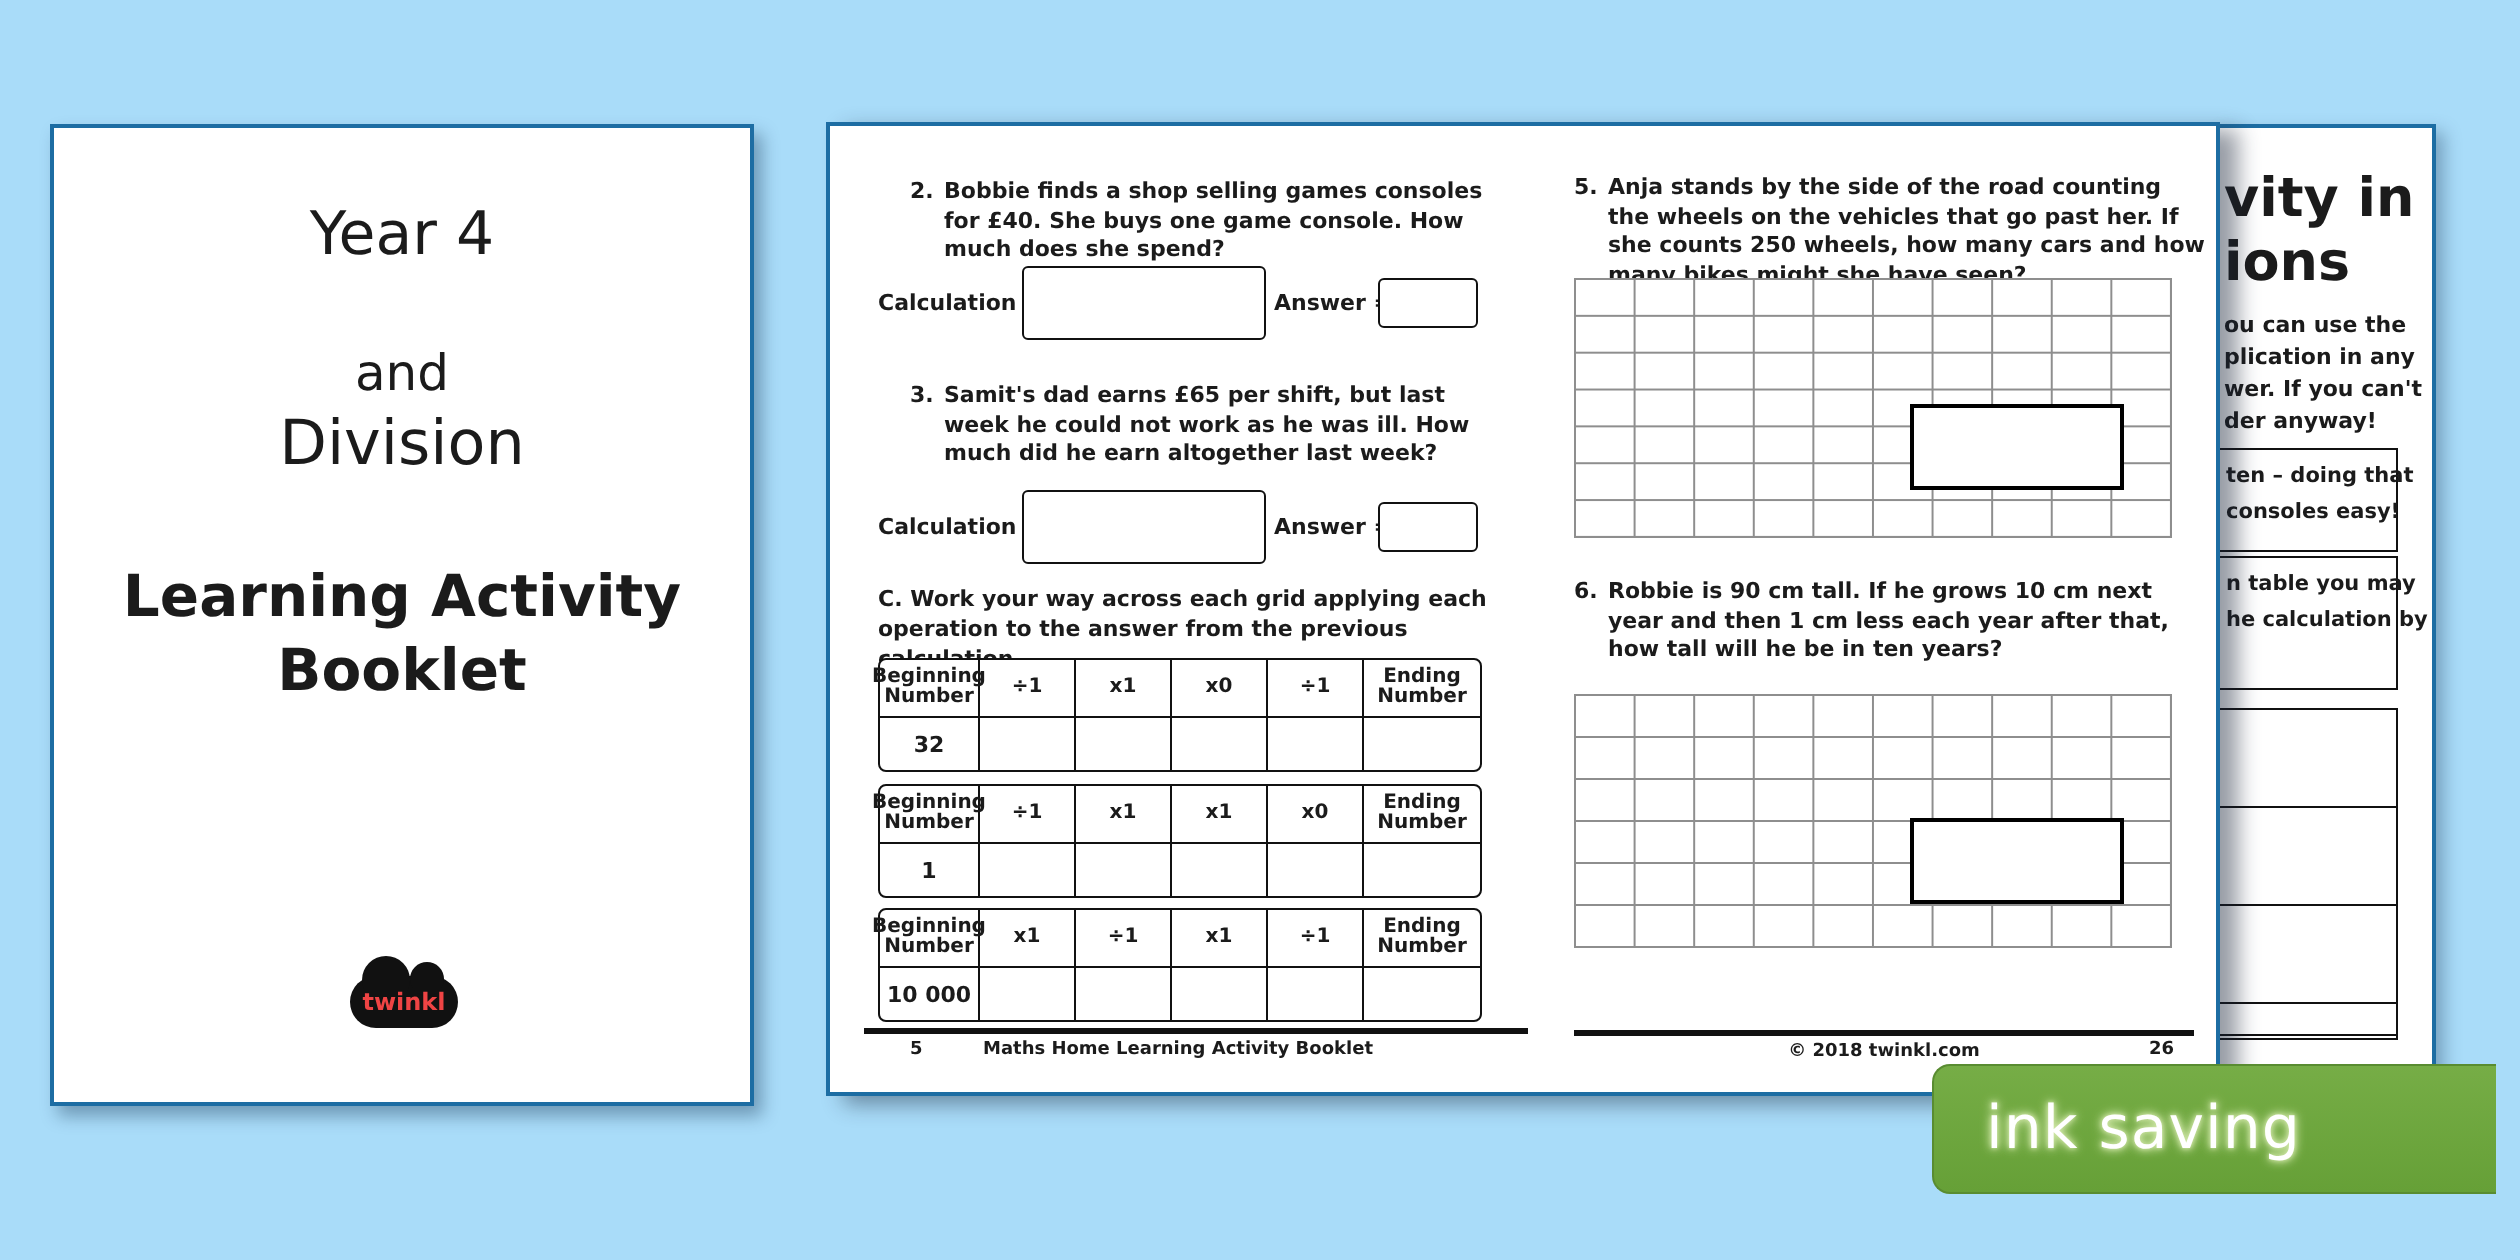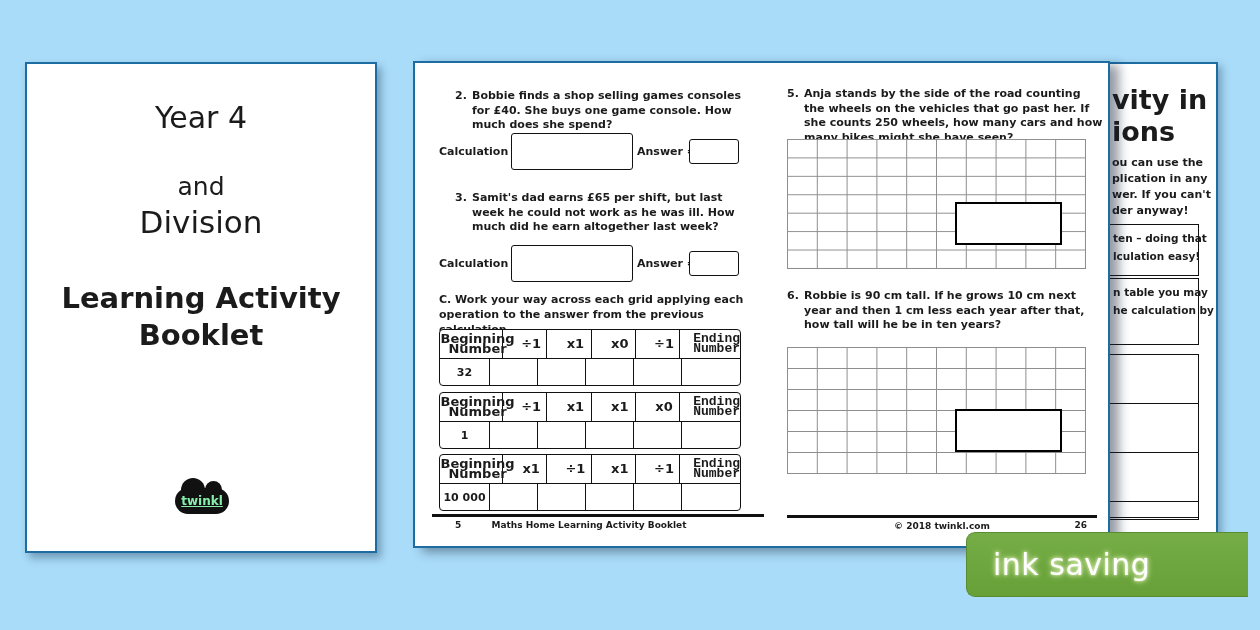--- a/index.html
+++ b/index.html
@@ -13,21 +13,21 @@
   
   #cover{left:25px;top:62px;width:352px;height:491px;box-shadow:4px 5px 8px rgba(25,55,85,.40);text-align:center;z-index:2;}
   .cov-year{position:absolute;top:20px;left:0;width:100%;font-size:30px;margin-top:16px;}
   .cov-sub1{position:absolute;top:64px;left:0;width:100%;font-size:33px;}
   .cov-sub2{position:absolute;top:108px;left:0;width:100%;font-size:25px;}
   .cov-sub3{position:absolute;top:140px;left:0;width:100%;font-size:31px;}
   .cov-title{position:absolute;top:216px;left:26px;width:296px;font-size:29px;font-weight:700;line-height:37px;}
   .cloud{position:absolute;left:148px;top:424px;width:54px;height:26px;background:#111;border-radius:13px;}
   .cloud::before{content:"";position:absolute;width:24px;height:24px;background:#111;border-radius:50%;top:-10px;left:6px;}
   .cloud::after{content:"";position:absolute;width:17px;height:17px;background:#111;border-radius:50%;top:-7px;right:7px;}
-  .cloud span{position:absolute;inset:0;display:flex;align-items:center;justify-content:center;color:#86efac;font-size:12px;font-weight:700;z-index:1;text-decoration:underline;}
+  .cloud span{position:absolute;inset:0;display:flex;align-items:center;justify-content:center;color:#ef4444;font-size:12px;font-weight:700;z-index:1;}
   
   #spread{left:413px;top:61px;width:697px;height:487px;box-shadow:9px 4px 10px rgba(25,35,55,.45);z-index:2;}
   .q{position:absolute;display:flex;font-size:11px;line-height:14.5px;font-weight:600;}
   .qnum{width:17px;flex:none;}
   .qtext{flex:1;}
   #q2{left:40px;top:26px;width:292px;}
   #q3{left:40px;top:128px;width:292px;}
   #q5{left:372px;top:24px;width:316px;}
   #q6{left:372px;top:226px;width:316px;}
   .calcrow{position:absolute;height:37px;width:324px;font-size:11px;font-weight:600;}
@@ -38,22 +38,22 @@
   .anslabel{position:absolute;left:198px;top:12px;}
   .ansbox{position:absolute;left:250px;top:6px;width:50px;height:25px;border:1.8px solid #111;border-radius:3px;background:#fff;box-sizing:border-box;}
   #sectionC{position:absolute;left:24px;top:229px;width:306px;font-size:11px;line-height:15px;font-weight:600;}
   .optable{position:absolute;left:24px;width:300px;border:1.6px solid #111;border-radius:4px;background:#fff;}
   #t1{top:266px;} #t2{top:329px;} #t3{top:391px;}
   .optable .row{display:flex;}
   .optable .hrow{border-bottom:1.6px solid #111;height:28px;}
   .optable .vrow{height:26px;}
   .optable .cell{border-right:1.6px solid #111;box-sizing:border-box;display:flex;align-items:center;justify-content:center;text-align:center;}
   .optable .cell:last-child{border-right:none;}
-  .c0{width:50px;} .c1,.c2,.c3,.c4{width:48px;} .c5{width:58px;font-family:Liberation Mono, monospace;}
-  .hc{font-size:13px;font-weight:700;line-height:10.5px;margin-left:13px;}
+  .c0{width:50px;} .c1,.c2,.c3,.c4{width:48px;} .c5{width:58px;}
+  .hc{font-size:10px;font-weight:700;line-height:10.5px;}
   .vc{font-size:11px;font-weight:700;}
   .footrule{position:absolute;height:2.5px;background:#111;}
   #rule5{left:17px;top:451px;width:332px;}
   #rule26{left:372px;top:452px;width:310px;}
   .foot{position:absolute;font-size:9px;font-weight:700;}
   #foot5num{left:40px;top:457px;}
   #foot5title{left:24px;top:457px;width:300px;text-align:center;}
   #footcopy{left:372px;top:458px;width:310px;text-align:center;}
   #foot26{left:640px;top:457px;width:32px;text-align:right;}
   .sqgrid{position:absolute;background-color:#fff;
@@ -94,21 +94,21 @@
 
   <div class="page" id="backpage">
     <div class="bp-title" id="bpt1">vity in</div>
     <div class="bp-title" id="bpt2">ions</div>
     <div class="bp-line" style="top:92px">ou can use the</div>
     <div class="bp-line" style="top:108px">plication in any</div>
     <div class="bp-line" style="top:124px">wer. If you can't</div>
     <div class="bp-line" style="top:140px">der anyway!</div>
     <div class="bp-box" id="bpbox1">
       <div class="bp-boxline" style="top:7px">ten – doing that</div>
-      <div class="bp-boxline" style="top:25px">lculation easy!</div>
+      <div class="bp-boxline" style="top:25px">consoles easy!</div>
     </div>
     <div class="bp-box" id="bpbox2">
       <div class="bp-boxline" style="top:7px">n table you may</div>
       <div class="bp-boxline" style="top:25px">he calculation by</div>
     </div>
     <div id="bptable">
       <div class="bprow" style="height:48px"></div>
       <div class="bprow" style="height:48px"></div>
       <div class="bprow" style="height:48px"></div>
       <div class="bprow" style="height:15px"></div>

